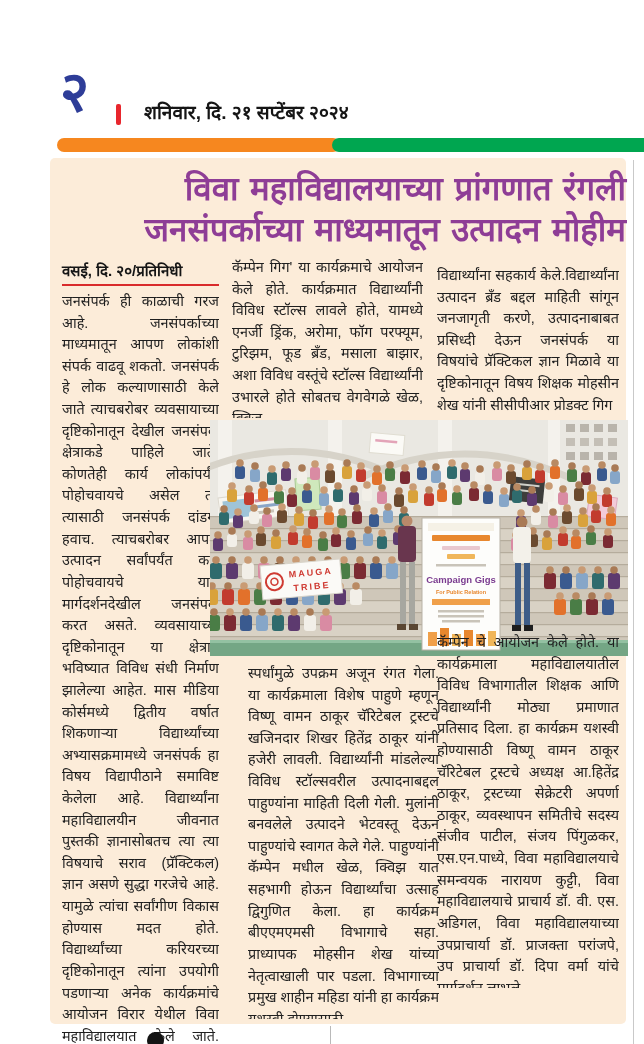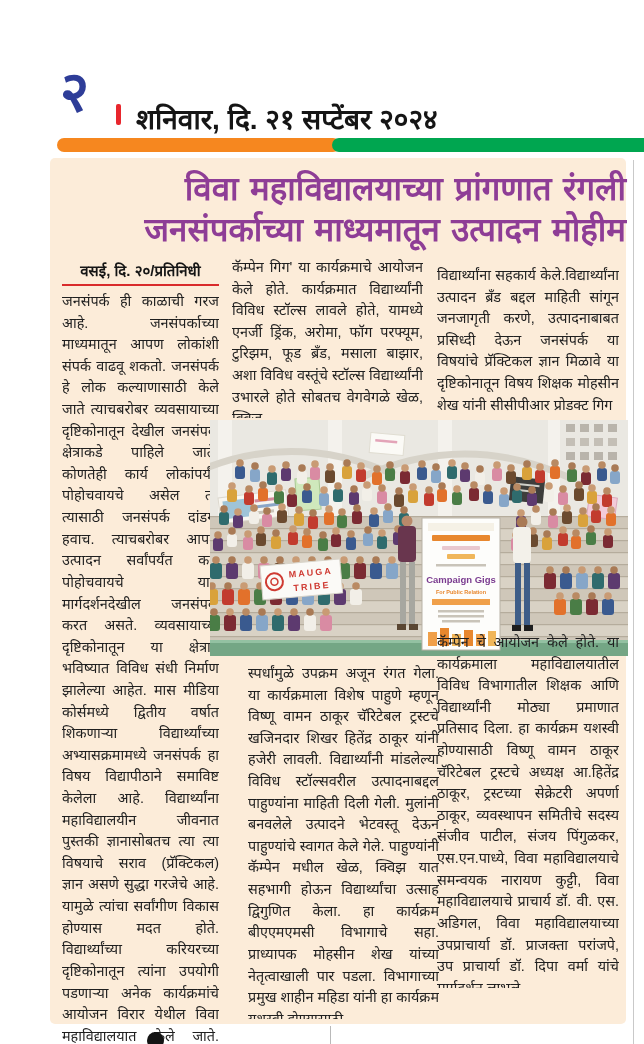--- a/index.html
+++ b/index.html
@@ -8,37 +8,37 @@
     font-family:"Liberation Sans","DejaVu Sans",sans-serif;
     overflow:hidden;
   }
   .abs{position:absolute;}
   
   .page-num{
     left:60px;top:64px;font-size:56px;font-weight:700;color:#2e3d98;
     line-height:1;font-family:"DejaVu Sans",sans-serif;
   }
   .red-tick{left:116px;top:104px;width:5px;height:21px;background:#e8262d;border-radius:2px;}
-  .date-text{left:136px;top:99px;font-size:28px;font-weight:700;color:#151515;white-space:nowrap;}
+  .date-text{left:144px;top:99px;font-size:19px;font-weight:700;color:#151515;white-space:nowrap;}
   .bar{top:138px;height:14px;}
   .bar-orange{left:57px;width:283px;background:#f6871f;border-radius:8px;}
   .bar-green{left:332px;width:320px;background:#00a650;border-radius:8px 0 0 8px;}
   
   .article-box{
     left:50px;top:158px;width:576px;height:866px;background:#fcecd9;border-radius:5px;
   }
   .hl{
     left:50px;width:576px;text-align:right;color:#8e3d96;font-weight:700;
     font-size:33px;line-height:1.0;white-space:nowrap;
     font-family:"DejaVu Sans",sans-serif;
   }
   .hl1{top:172px;}
   .hl2{top:213px;}
   .dateline{
-    font-size:15px;font-weight:700;color:#151515;text-align:center;
+    font-size:15px;font-weight:700;color:#151515;
     border-bottom:2px solid #d92b2b;padding-bottom:4px;margin-bottom:5px;
   }
   .body-text{
     font-size:14.4px;line-height:1.5;color:#1f1f1f;text-align:justify;
     overflow:hidden;
   }
   .col1{left:62px;top:260px;width:157px;height:756px;}
   .col2top{left:232px;top:257px;width:191px;height:161px;}
   .col3top{left:437px;top:265px;width:182px;height:161px;}
   .col2bot{left:248px;top:663px;width:191px;height:356px;}

